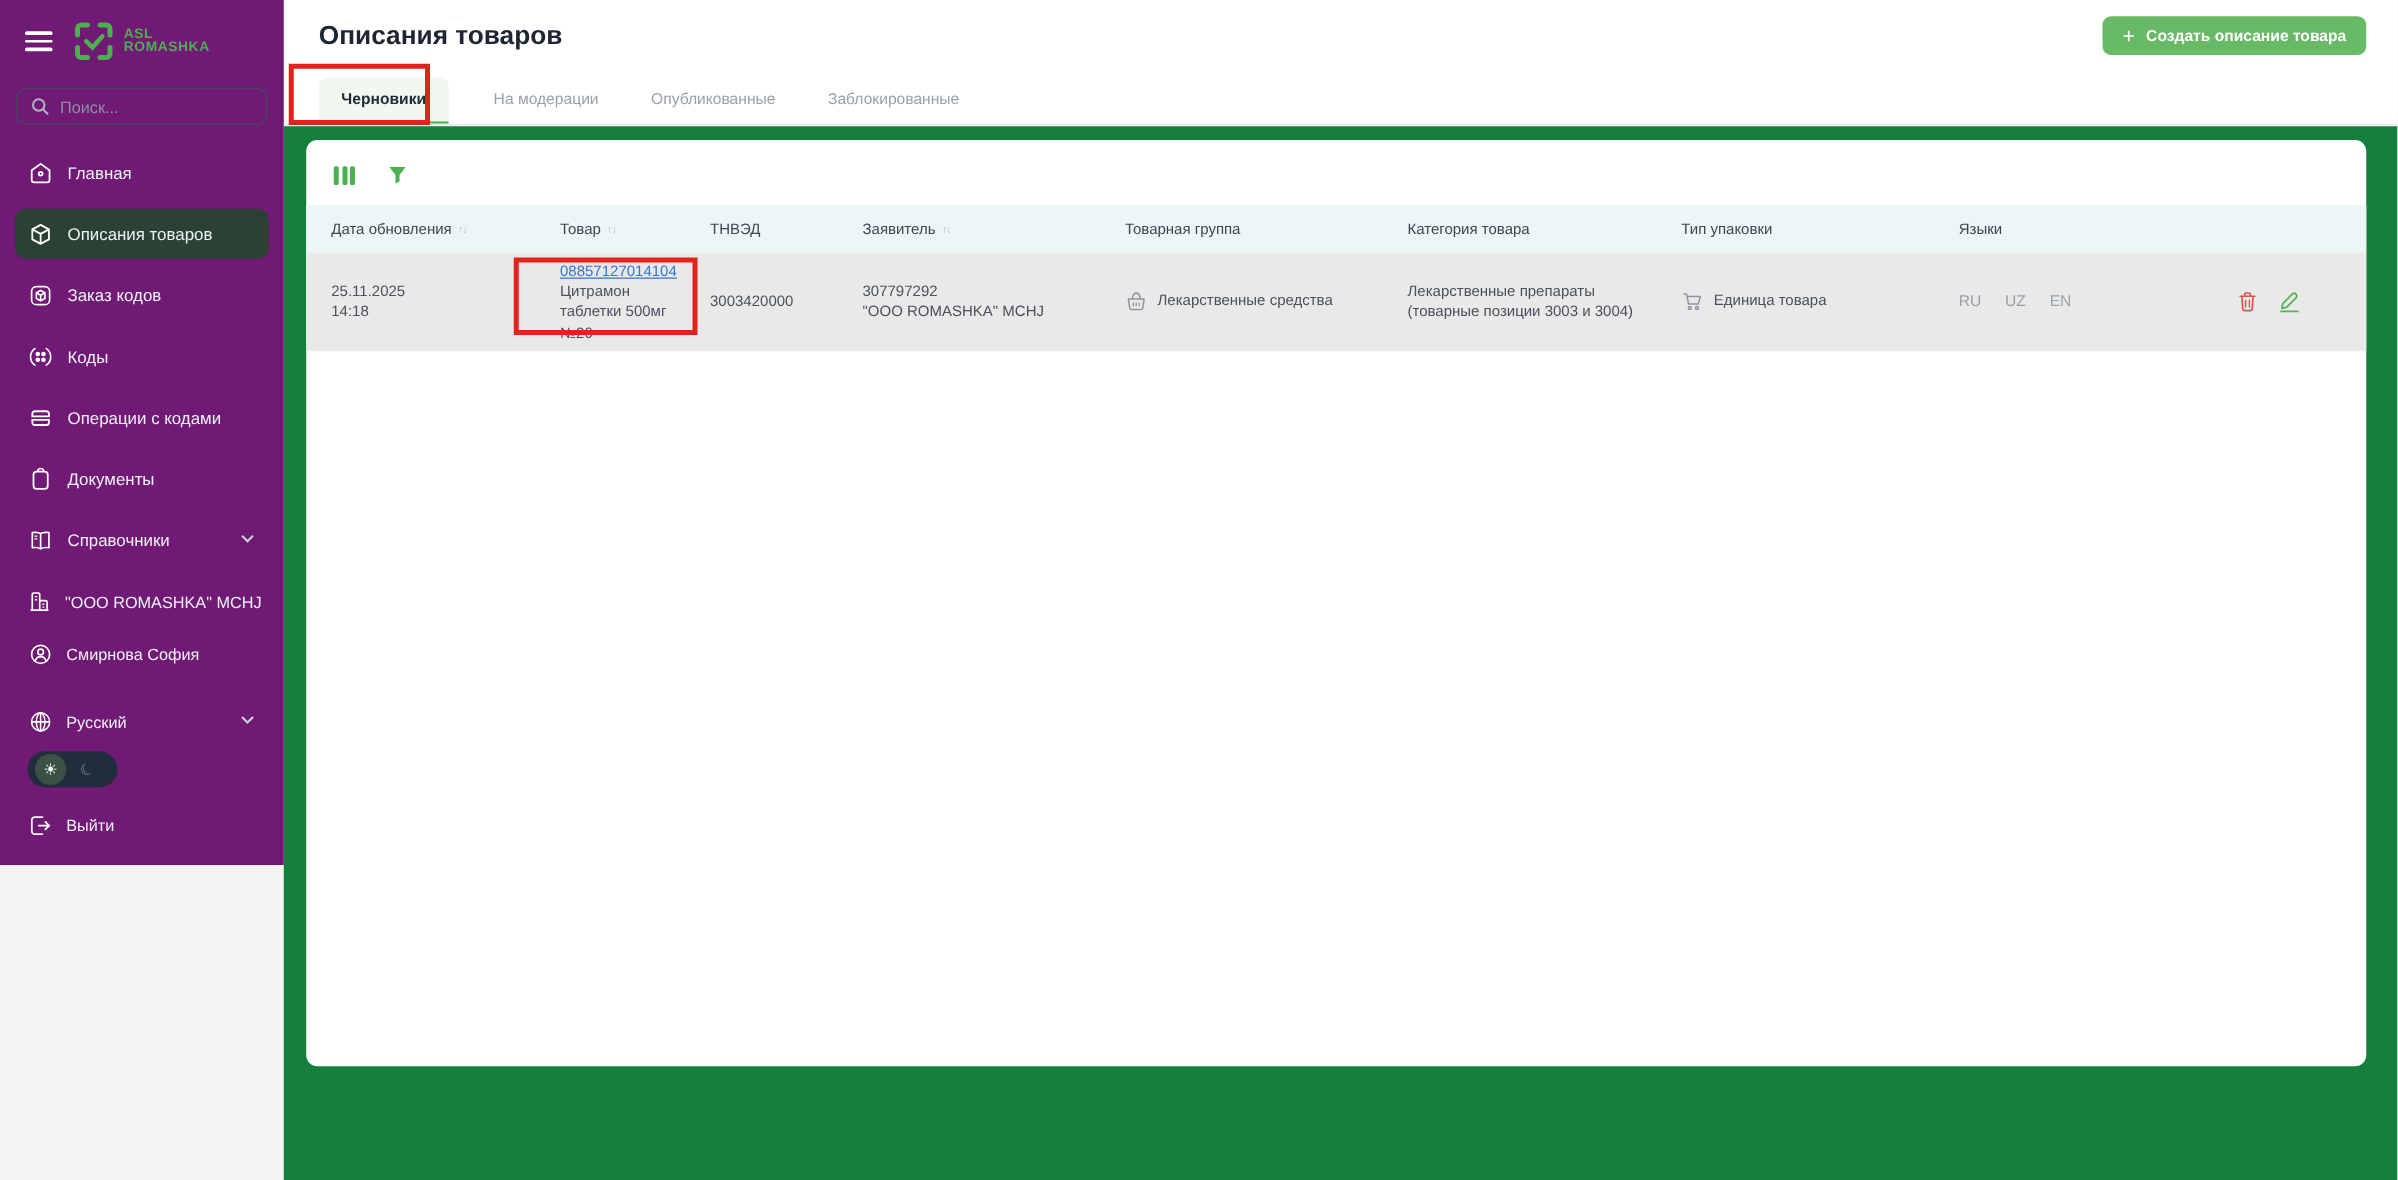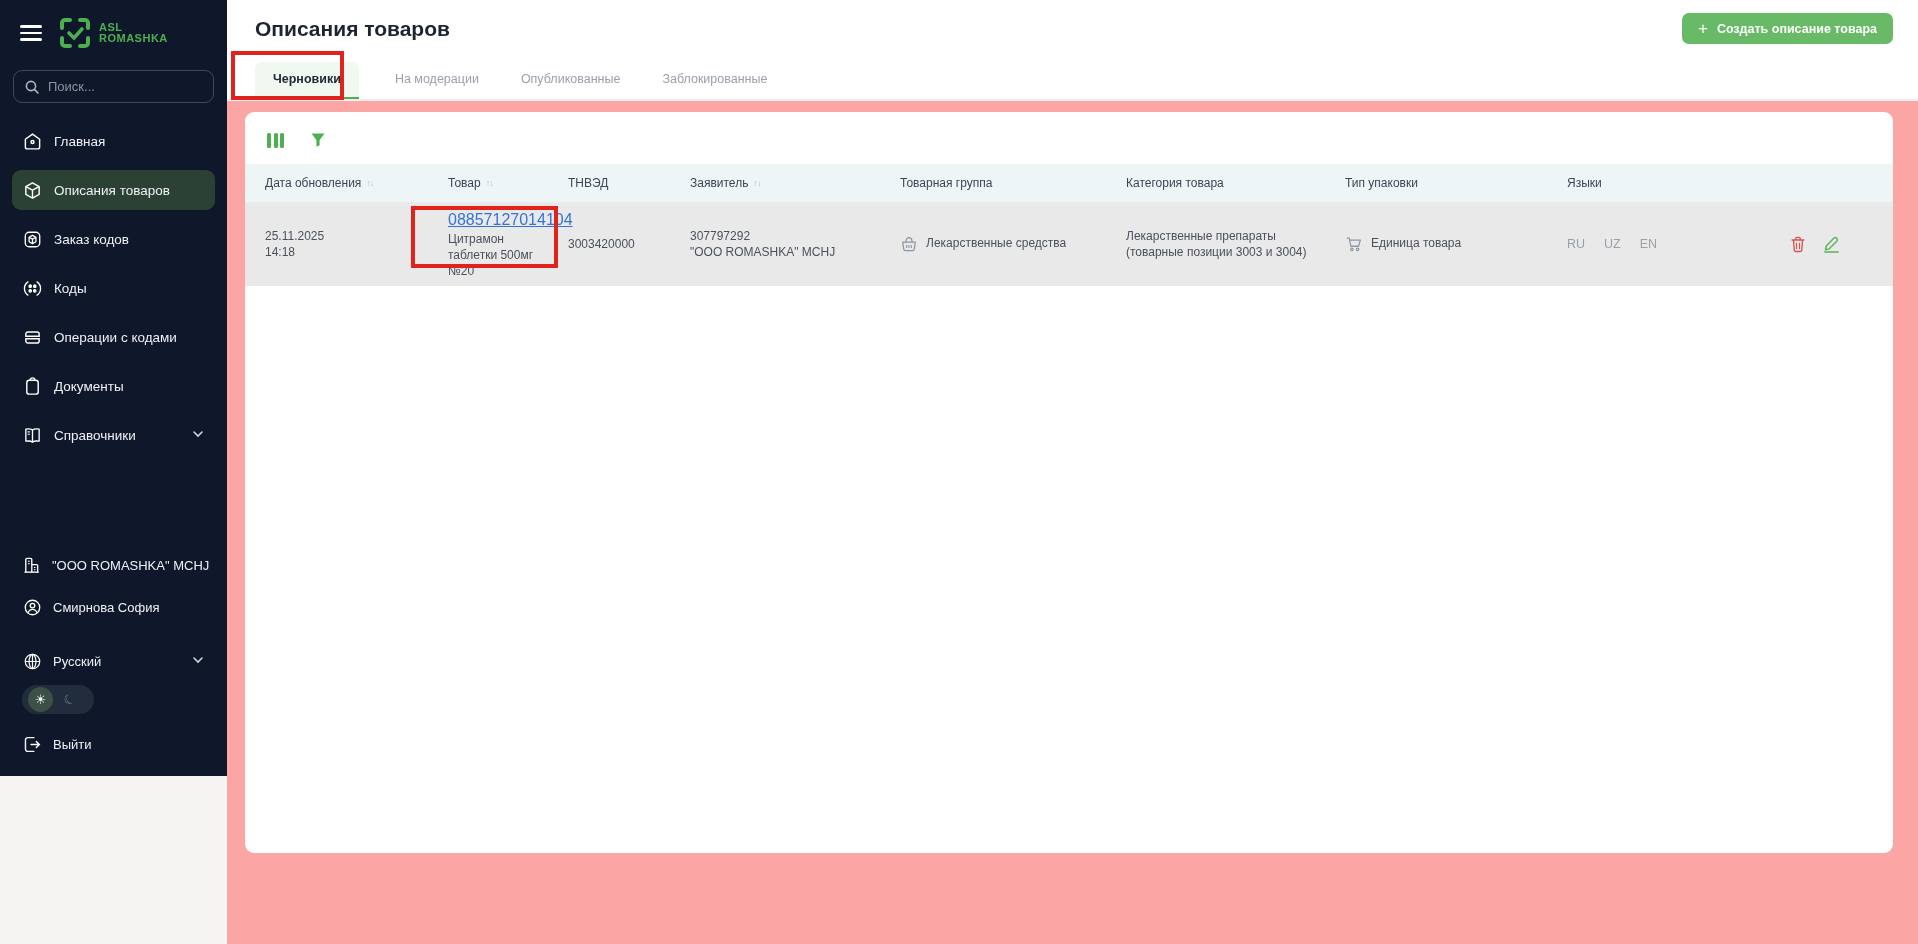--- a/index.html
+++ b/index.html
@@ -5,22 +5,22 @@
   * { margin:0; padding:0; box-sizing:border-box; }
   html,body { width:1918px; height:944px; overflow:hidden; }
   body {
     font-family:"Liberation Sans","DejaVu Sans",sans-serif;
     background:#f5f4f2;
     position:relative;
     color:#2a3140;
   }
   
   .sidebar {
-    position:absolute; left:0; top:0; width:227px; height:776px;
-    background:#0f172a; display:flex; flex-direction:column;
+    position:absolute; left:0; top:0; width:227px; height:692px;
+    background:#701a75; display:flex; flex-direction:column;
     color:#eef1f5; z-index:5;
   }
   .sidebar-head { display:flex; align-items:center; padding:16px 0 6px 20px; }
   .hamburger { width:22px; display:flex; flex-direction:column; gap:4px; cursor:pointer; }
   .hamburger span { display:block; height:2.5px; background:#ffffff; border-radius:2px; }
   .logo-wrap { display:flex; align-items:center; margin-left:16px; gap:7px; }
   .logo-mark { width:34px; height:34px; }
   .logo-text { color:#4caf50; font-weight:bold; font-size:11px; line-height:11px; letter-spacing:.5px; }
   .search-box {
     margin:14px 13px 10px 13px; height:33px; border:1px solid #3d4a5d; border-radius:9px;
@@ -70,41 +70,41 @@
   .create-btn .plus { font-size:17px; font-weight:400; line-height:1; }
   .tabs { position:absolute; left:28px; bottom:0; display:flex; align-items:flex-end; gap:30px; }
   .tab {
     font-size:12.5px; color:#9aa1ab; padding:10px 6px 13px 6px; cursor:pointer; white-space:nowrap;
   }
   .tab.active {
     background:#f1f8ef; color:#242b38; font-weight:700;
     padding:10px 18px 11px 18px; border-radius:7px 7px 0 0;
     border-bottom:2px solid #4caf50;
   }
-  .main-body { position:absolute; left:0; top:101px; width:1691px; height:843px; background:#fca5a5; }
+  .main-body { position:absolute; left:0; top:101px; width:1691px; height:843px; background:#15803d; }
   .card {
     position:absolute; left:18px; top:11px; width:1648px; height:741px;
     background:#ffffff; border-radius:9px;
   }
   .toolbar { display:flex; align-items:center; gap:26px; padding:20px 0 16px 22px; }
   .tool-btn { cursor:pointer; display:flex; align-items:center; }
   .cols-icon { display:flex; gap:2.5px; }
   .cols-icon i { display:block; width:4px; height:15px; background:#4caf50; border-radius:1.5px; }
   
   .grid-row {
     display:grid;
     grid-template-columns:183px 120px 122px 210px 226px 219px 222px 222px 1fr;
     align-items:center;
   }
   .thead { background:#edf5f7; height:38px; font-size:12px; color:#3d4653; font-weight:500; }
   .th { padding-left:20px; display:flex; align-items:center; gap:5px; cursor:pointer; }
   .sort { font-size:9px; color:#b8c2cb; letter-spacing:-1px; }
   .trow { background:#e9e9e9; min-height:54px; font-size:12px; color:#4a515c; cursor:pointer; }
   .td { padding:7px 6px 7px 20px; line-height:1.35; }
-  .td a { color:#3574d4; font-size:16px; }
+  .td a { color:#3574d4; font-size:12px; }
   .cell-icon { display:inline-flex; vertical-align:-4px; margin-right:8px; color:#8d97a3; }
   .icon-text { display:flex; align-items:flex-start; gap:0; }
   .langs { display:flex; gap:19px; color:#98a0aa; font-size:12.5px; }
   .actions { display:flex; justify-content:flex-end; gap:15px; padding-right:70px; }
   .act { cursor:pointer; display:flex; }
   
   .anno { position:absolute; border:4px solid #e0231c; z-index:50; pointer-events:none; }
   .anno-tab { left:231px; top:51px; width:113px; height:49px; }
   .anno-cell { left:411px; top:206px; width:147px; height:62px; }
 </style>

